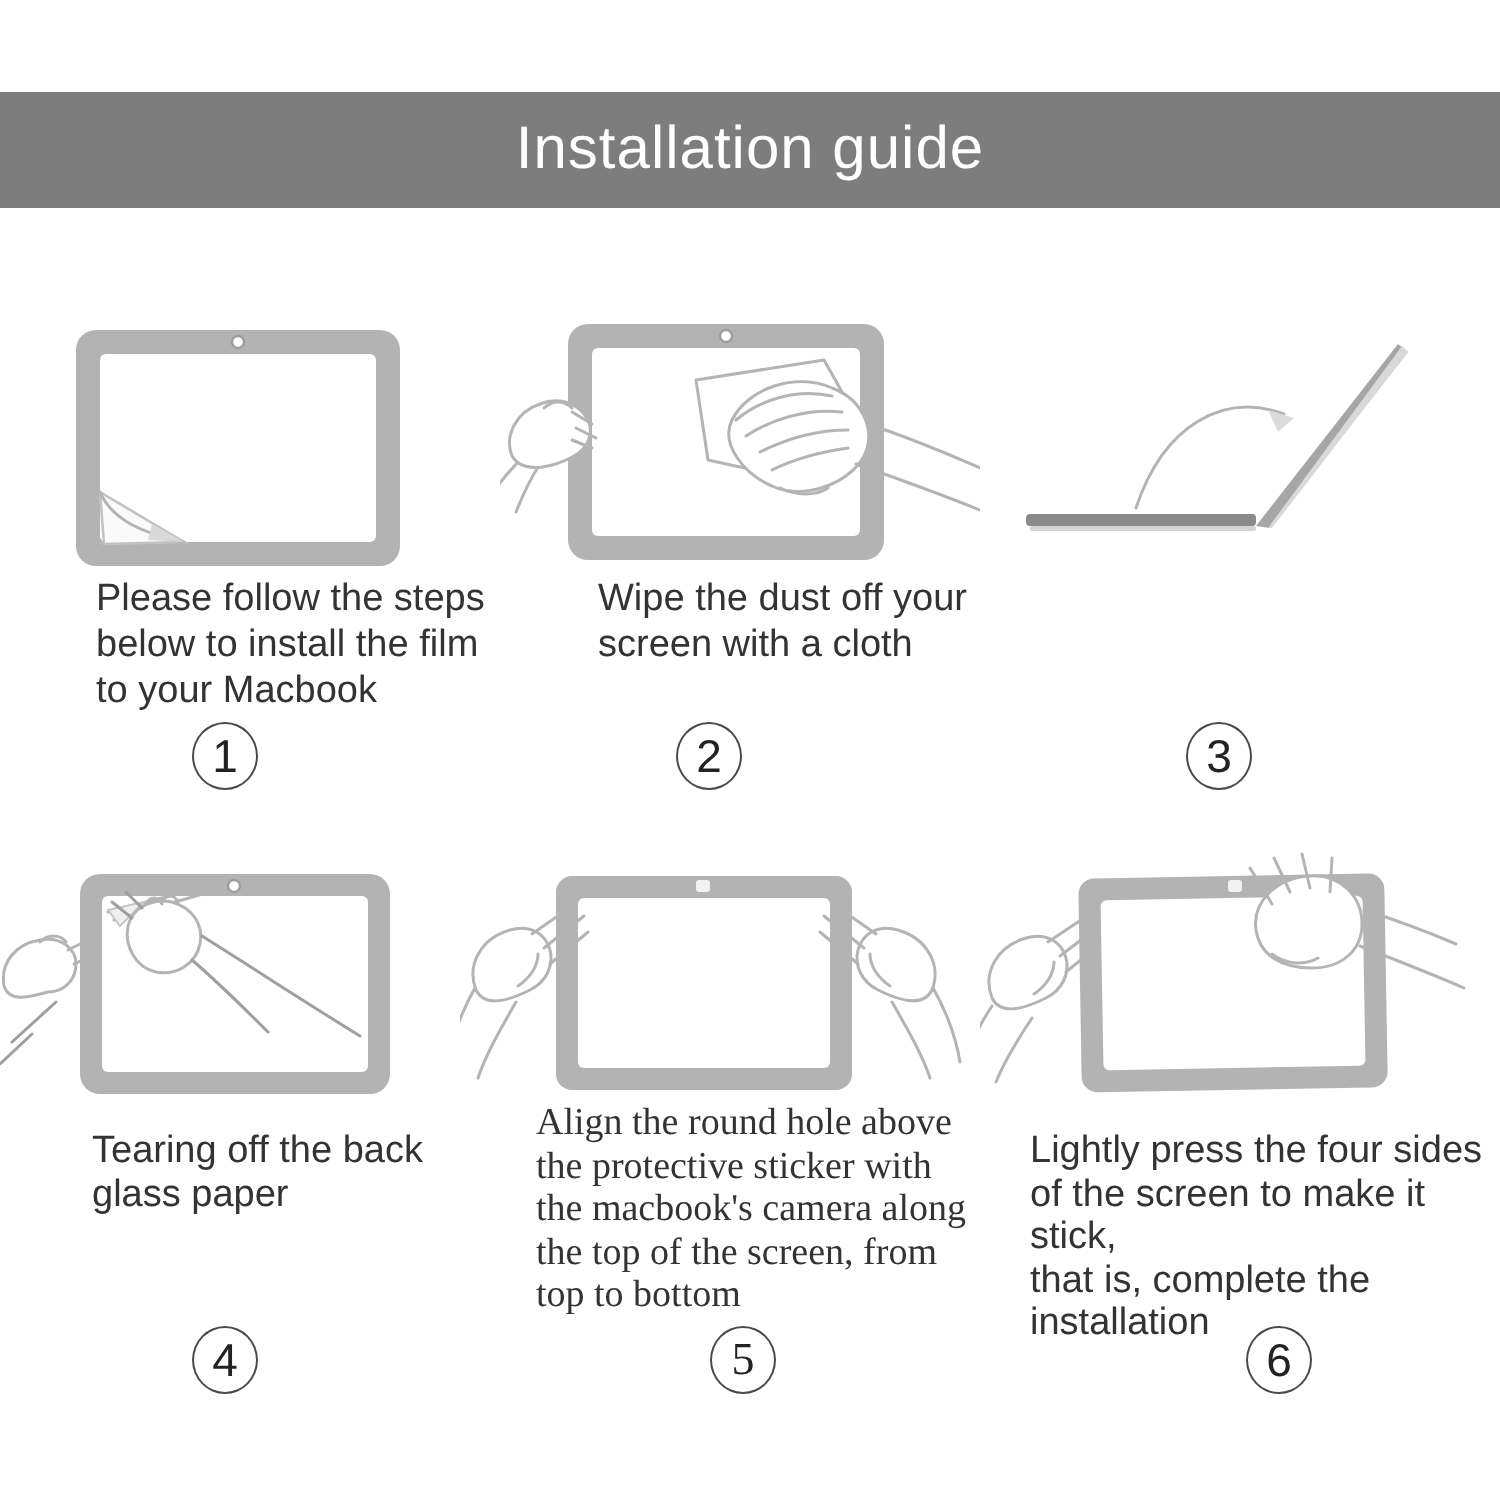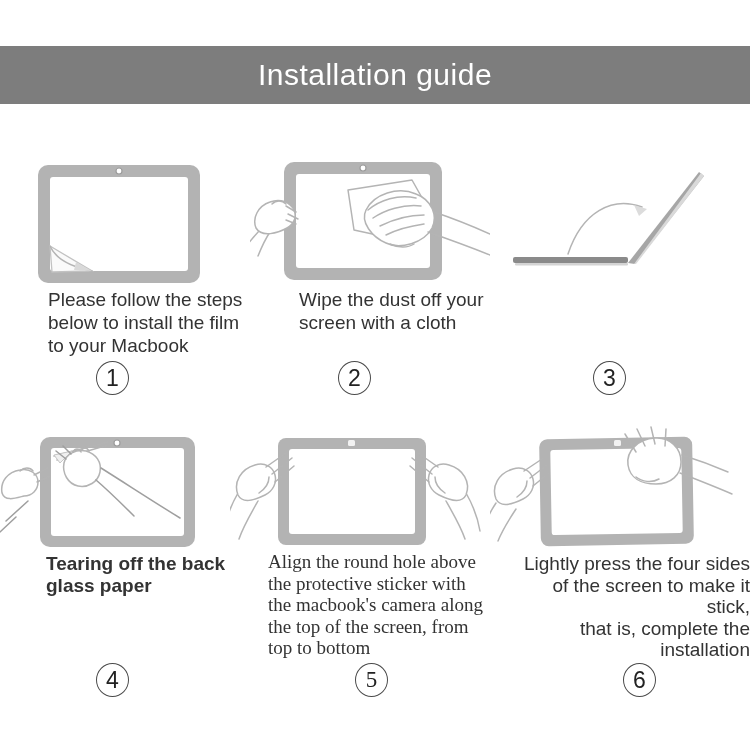--- a/index.html
+++ b/index.html
@@ -122,21 +122,21 @@
       <path class="ln" d="M73,27 C75,23 79,23 81,27 M81,26 C83,22 87,22 89,26"></path>
       <path class="lnd" d="M96,55 C110,67 122,79 134,91 M101,43 C128,60 154,77 180,93"></path>
     </g>
 
     <g>
       <path class="lnd" d="M6,96 L28,76 M0,107 L16,92"></path>
       <path class="hand" d="M2,68 C0,56 8,47 20,45 C30,43 38,49 38,57 C38,65 32,71 24,71 C16,73 5,77 2,68 Z"></path>
       <path class="ln" d="M34,50 L48,43 M37,57 L50,51 M20,46 C24,42 30,42 33,46"></path>
     </g>
   </svg>
-  <div class="caption" style="left:46px;top:128px;font-weight:bold;">Tearing off the back
+  <div class="caption" style="left:46px;top:140px;">Tearing off the back
 glass paper</div>
   <div class="badge" style="left:96px;top:238px;">4</div>
 </div>
 
 <div class="step r2 c2r2">
   <svg class="illus" width="260" height="130" viewBox="0 0 260 130">
     <rect class="frame" x="48" y="13" width="148" height="107" rx="8"></rect>
     <rect class="screen" x="59" y="24" width="126" height="85" rx="3"></rect>
     <rect x="118" y="15" width="7" height="6" rx="1.5" fill="#f2f2f2"></rect>
 
@@ -172,17 +172,17 @@
       <path class="ln" d="M34,46 L52,34 M40,53 L57,40 M43,61 L59,48 M27,72 C33,68 37,62 37,56"></path>
     </g>
 
     <g>
       <path class="hand" d="M138,40 C136,26 148,14 165,13 C180,12 191,23 191,37 C191,50 181,59 166,59 C151,59 140,53 138,40 Z"></path>
       <path class="ln" d="M146,27 L135,9 M155,21 L147,4 M165,19 L161,2 M175,21 L176,4"></path>
       <path class="ln" d="M146,52 C152,57 162,58 169,54"></path>
       <path class="ln" d="M192,30 C208,35 224,41 238,47 M190,48 C208,55 226,62 242,69"></path>
     </g>
   </svg>
-  <div class="caption" style="left:25px;top:128px;text-align:right;">Lightly press the four sides
+  <div class="caption" style="left:25px;top:140px;">Lightly press the four sides
 of the screen to make it stick,
 that is, complete the installation</div>
   <div class="badge" style="left:133px;top:238px;">6</div>
 </div>
 
 </body></html>

